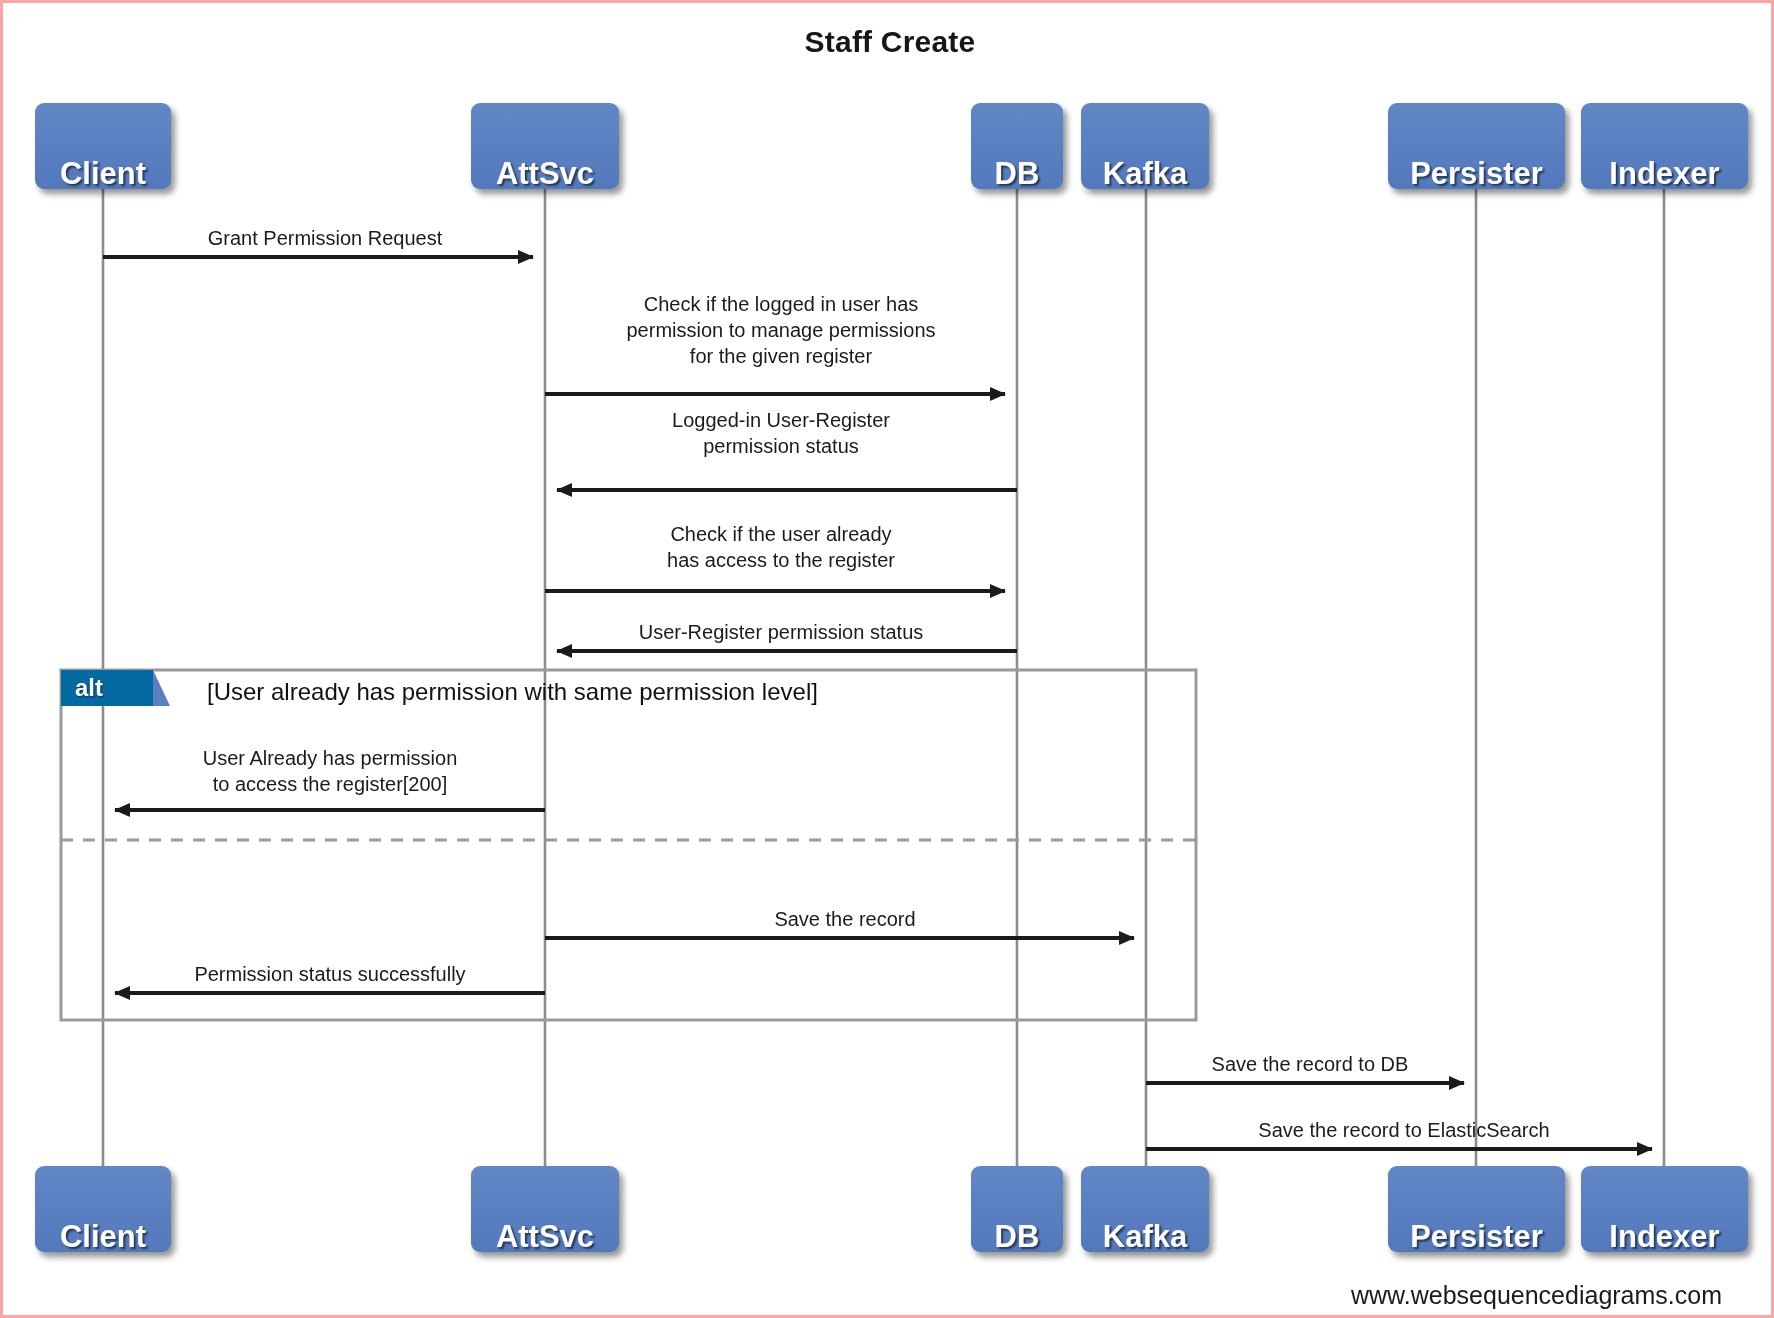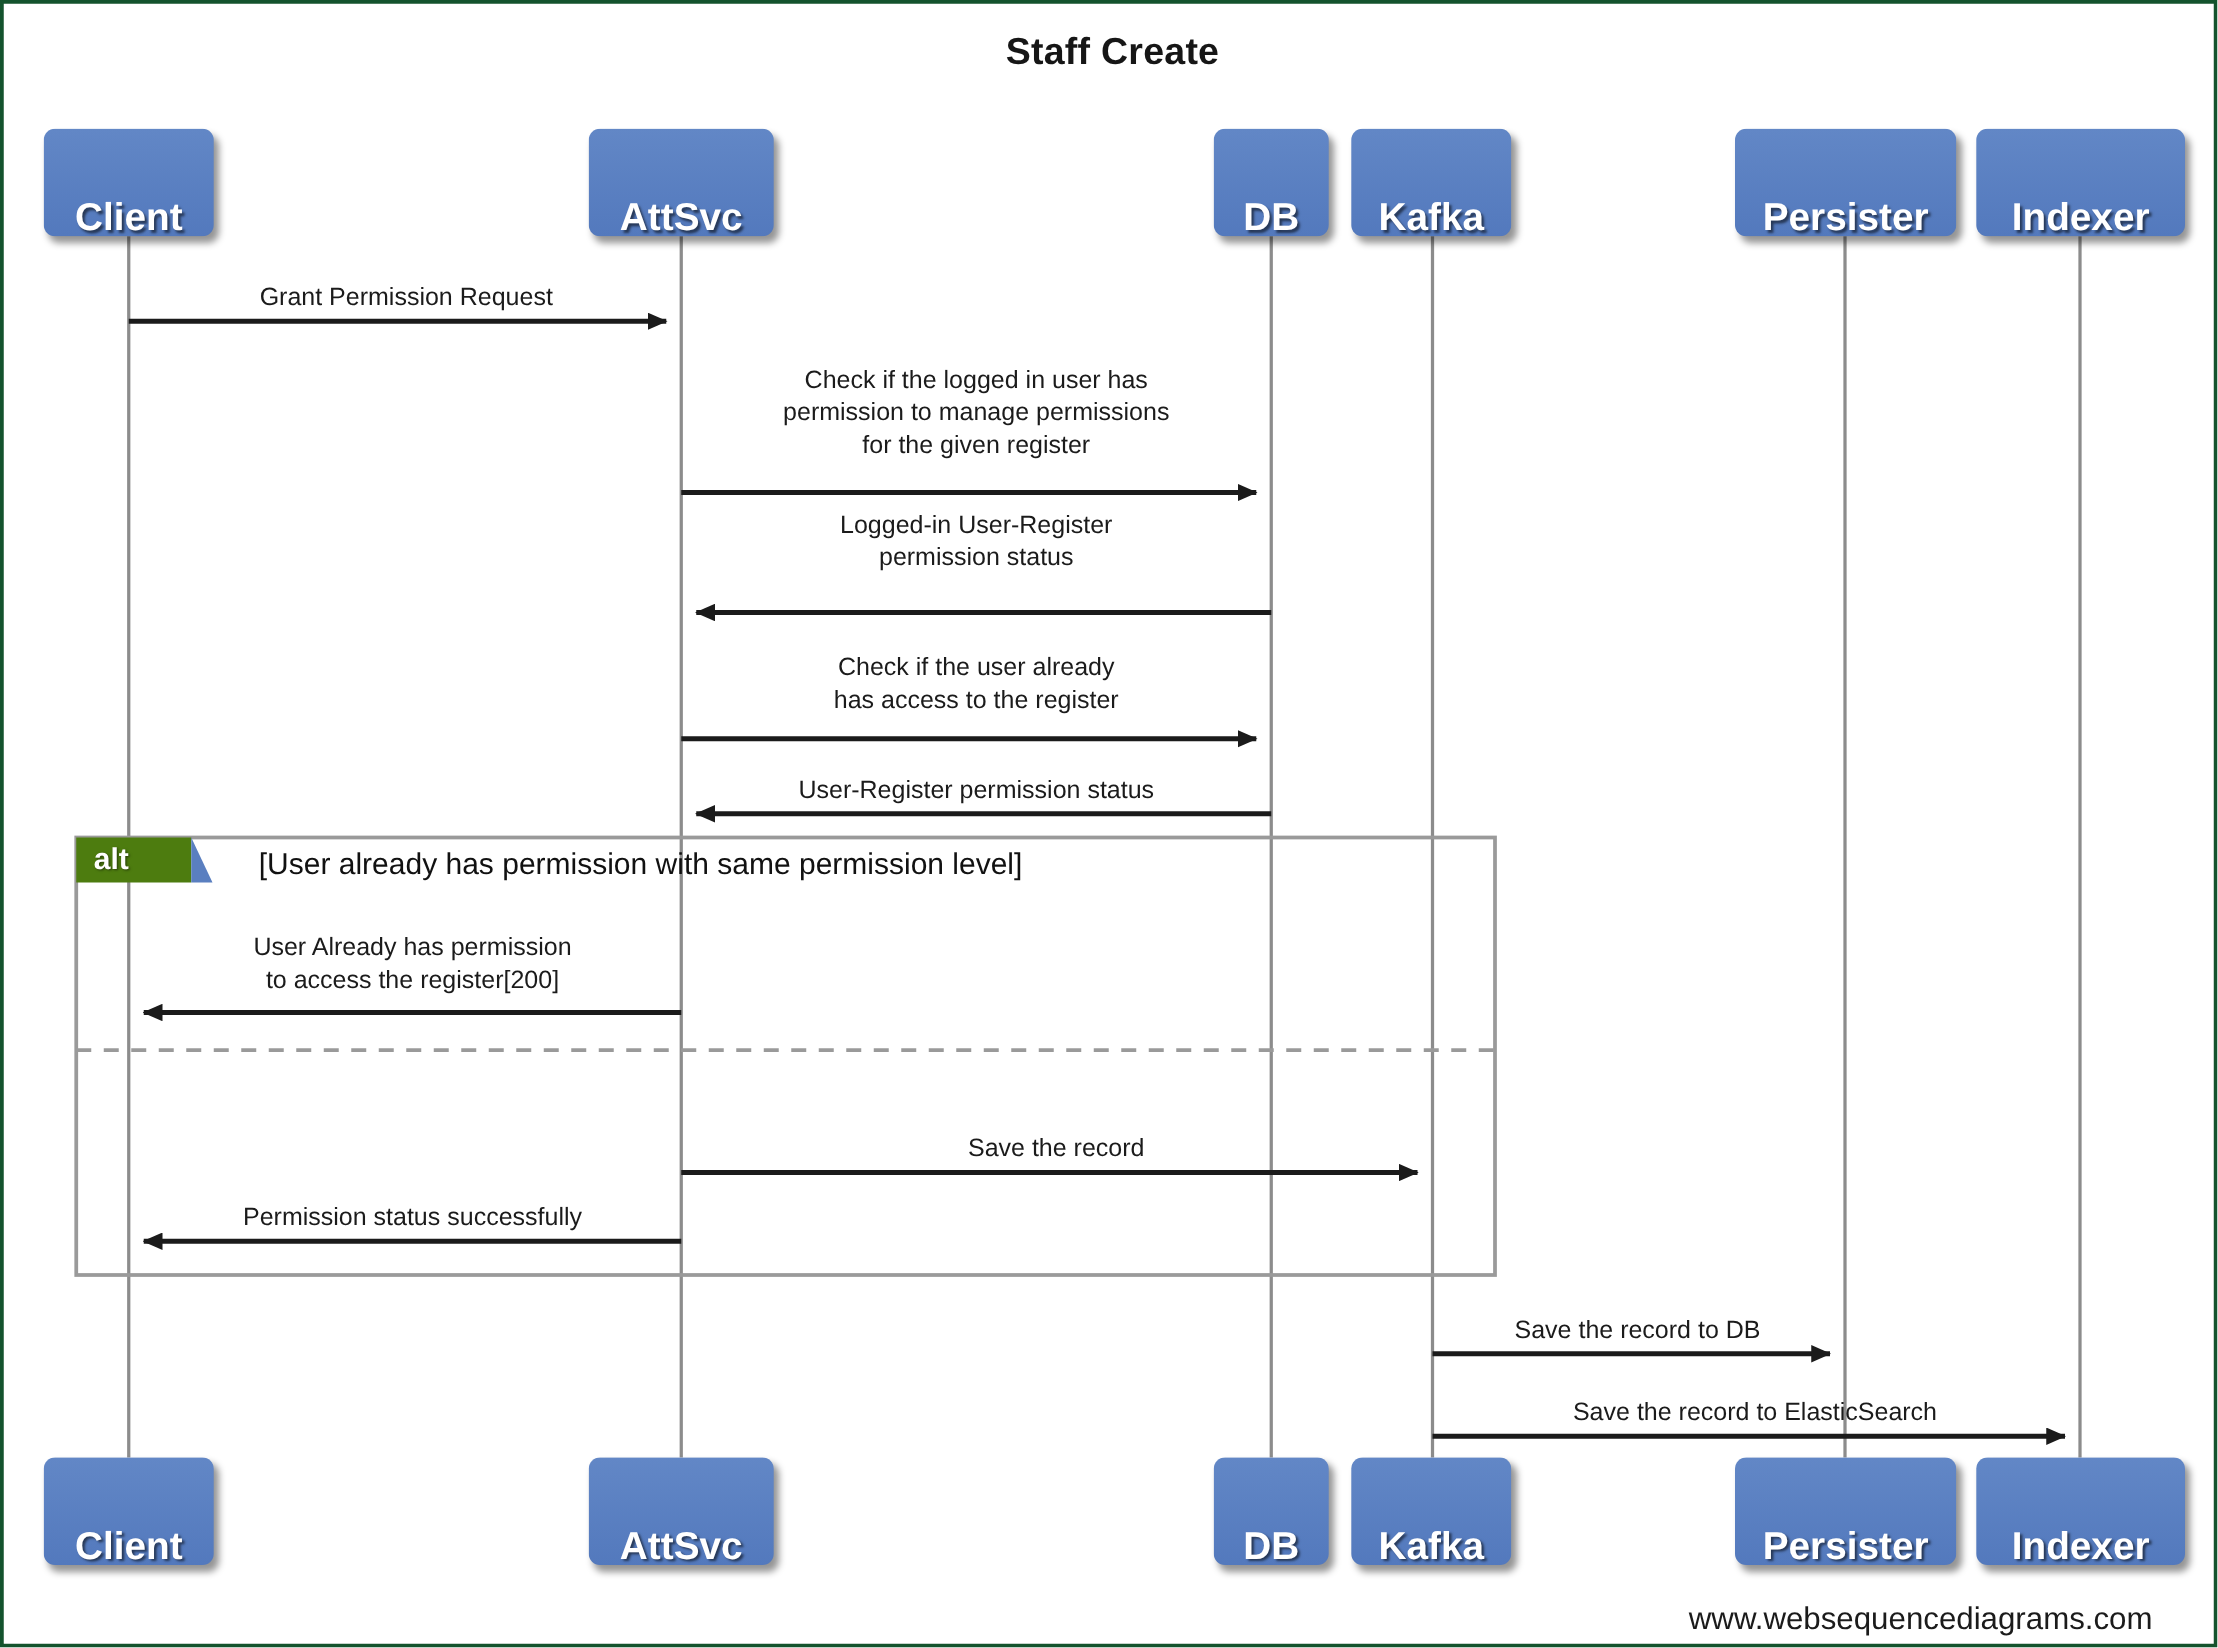--- a/index.html
+++ b/index.html
@@ -7,21 +7,21 @@
     padding: 0;
     background: #ffffff;
     font-family: "Liberation Sans", "DejaVu Sans", sans-serif;
   }
   #canvas {
     position: relative;
     width: 1774px;
     height: 1318px;
     background: #ffffff;
     box-sizing: border-box;
-    border: 3px solid #14532d;
+    border: 3px solid #fca5a5;
     overflow: hidden;
   }
   #svg-layer {
     position: absolute;
     left: 0;
     top: 0;
     width: 1774px;
     height: 1318px;
   }
   .diagram-title {
@@ -58,21 +58,21 @@
     position: absolute;
     font-size: 20px;
     color: #1b1b1b;
     text-align: center;
     line-height: 1.30;
     white-space: pre-line;
     pointer-events: none;
   }
   .alt-tag {
     position: absolute;
-    background: #4d7c0f;
+    background: #0369a1;
     color: #ffffff;
     font-size: 24px;
     font-weight: bold;
     text-shadow: 1px 1px 2px rgba(0,0,0,0.5);
     display: flex;
     align-items: center;
     padding-left: 14px;
     box-sizing: border-box;
   }
   .alt-tag::after {

